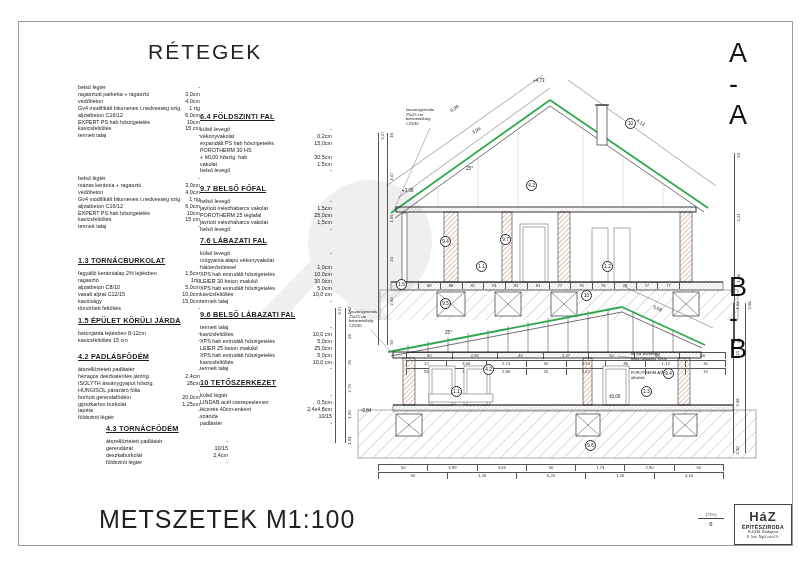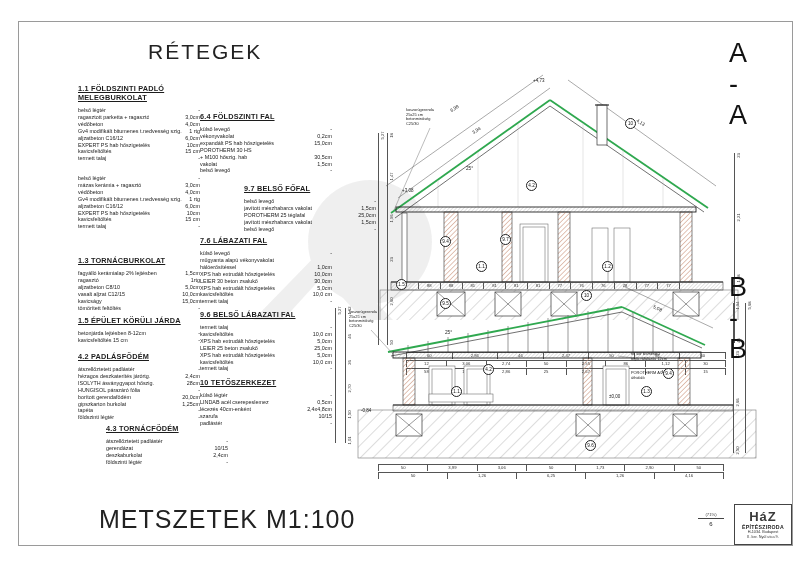--- a/index.html
+++ b/index.html
@@ -73,21 +73,20 @@
       </pattern>
     </defs>
   </svg>
 
   <div class="h-retegek">RÉTEGEK</div>
   <div class="h-section" style="left:690px; top:38px;">A - A</div>
   <div class="h-section" style="left:690px; top:272px;">B - B</div>
   <div class="h-metszetek">METSZETEK  M1:100</div>
 
   <div class="blk" style="left:78px; top:84px;">
-    <h4><span>1.1 FÖLDSZINTI PADLÓ</span><br><span>MELEGBURKOLAT</span></h4>
     <div class="specs">
         <div class="row">
           <span class="lbl">belső légtér</span>
           <span class="val">-</span>
         </div>
         <div class="row">
           <span class="lbl">ragasztott parketta + ragasztó</span>
           <span class="val">3,0cm</span>
         </div>
         <div class="row">
@@ -279,21 +278,21 @@
         <div class="row">
           <span class="lbl">vakolat</span>
           <span class="val">1,5cm</span>
         </div>
         <div class="row">
           <span class="lbl">belső levegő</span>
           <span class="val">-</span>
         </div>
       </div>
   </div>
-  <div class="blk" style="left:200px; top:184px; width:132px;margin-left:44px;">
+  <div class="blk" style="left:200px; top:184px; width:132px;">
     <h4>9.7  BELSŐ FŐFAL</h4>
     <div class="specs">
         <div class="row">
           <span class="lbl">belső levegő</span>
           <span class="val">-</span>
         </div>
         <div class="row">
           <span class="lbl">javított mészhabarcs vakolat</span>
           <span class="val">1,5cm</span>
         </div>

